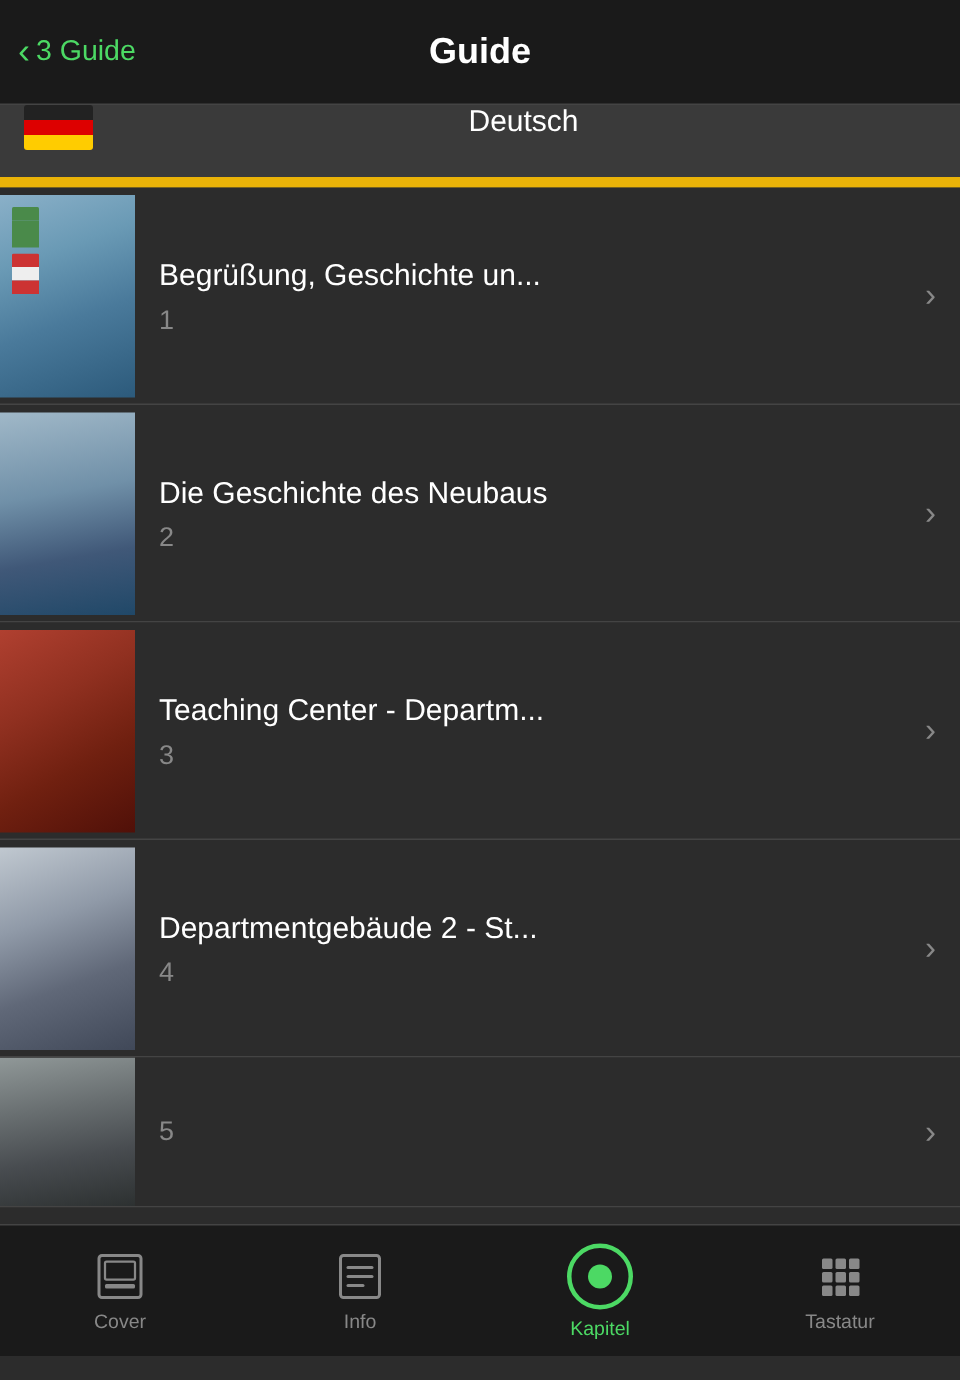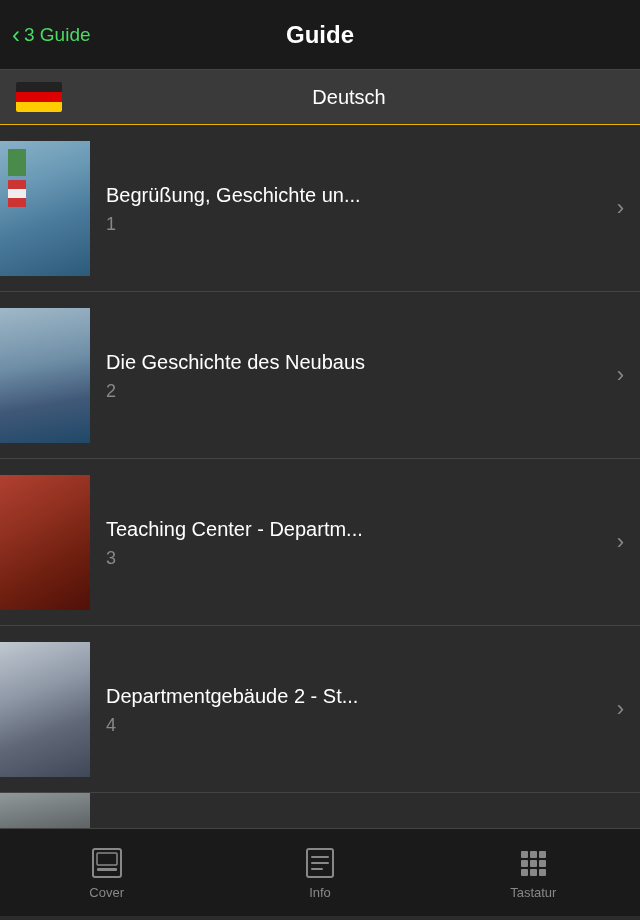--- a/index.html
+++ b/index.html
@@ -46,24 +46,23 @@
       font-size: 24px;
       font-weight: 600;
     }
 
     
     .lang-bar {
       width: 100%;
       height: 55px;
       background: #3a3a3a;
       display: flex;
-      align-items: center;
       padding: 0 16px;
       gap: 12px;
-      border-bottom: 1px solid #eab308;
+      border-bottom: 7px solid #eab308;
     }
     .flag {
       width: 46px;
       height: 30px;
       display: flex;
       flex-direction: column;
       overflow: hidden;
       border-radius: 2px;
       flex-shrink: 0;
     }
@@ -78,21 +77,21 @@
       text-align: center;
     }
 
     
     .list {
       width: 100%;
       overflow: hidden;
     }
     .list-item {
       width: 100%;
-      height: 167px;
+      height: 145px;
       background: #2c2c2c;
       display: flex;
       align-items: center;
       border-bottom: 1px solid #444;
       cursor: pointer;
       position: relative;
     }
     .item-thumb {
       width: 90px;
       height: 135px;
@@ -156,21 +155,21 @@
     .item-chevron {
       color: #888;
       font-size: 22px;
       padding-right: 16px;
       flex-shrink: 0;
     }
 
     
     .tabbar {
       position: absolute;
-      bottom: 4px;
+      bottom: 16px;
       left: 0;
       width: 100%;
       height: 88px;
       background: #1a1a1a;
       border-top: 1px solid #444;
       display: flex;
       align-items: center;
     }
     .tab-item {
       flex: 1;
@@ -314,20 +313,28 @@
       <svg width="34" height="34" viewBox="0 0 34 34" fill="none" xmlns="http://www.w3.org/2000/svg">
         <rect x="4" y="3" width="26" height="28" rx="2" stroke="#888" stroke-width="2" fill="none"></rect>
         <line x1="9" y1="11" x2="25" y2="11" stroke="#888" stroke-width="2" stroke-linecap="round"></line>
         <line x1="9" y1="17" x2="25" y2="17" stroke="#888" stroke-width="2" stroke-linecap="round"></line>
         <line x1="9" y1="23" x2="19" y2="23" stroke="#888" stroke-width="2" stroke-linecap="round"></line>
       </svg>
     </div>
     <span class="tab-label">Info</span>
   </div>
 
+  <div class="tab-item">
+    <div class="tab-icon" style="width:46px;height:46px;">
+      <div class="kapitel-icon">
+        <div class="kapitel-dot"></div>
+      </div>
+    </div>
+    <span class="tab-label active">Kapitel</span>
+  </div>
 
   <div class="tab-item">
     <div class="tab-icon">
       <svg width="34" height="34" viewBox="0 0 34 34" fill="none" xmlns="http://www.w3.org/2000/svg">
         <rect x="5" y="5" width="7" height="7" rx="1" fill="#888"></rect>
         <rect x="14" y="5" width="7" height="7" rx="1" fill="#888"></rect>
         <rect x="23" y="5" width="7" height="7" rx="1" fill="#888"></rect>
         <rect x="5" y="14" width="7" height="7" rx="1" fill="#888"></rect>
         <rect x="14" y="14" width="7" height="7" rx="1" fill="#888"></rect>
         <rect x="23" y="14" width="7" height="7" rx="1" fill="#888"></rect>

